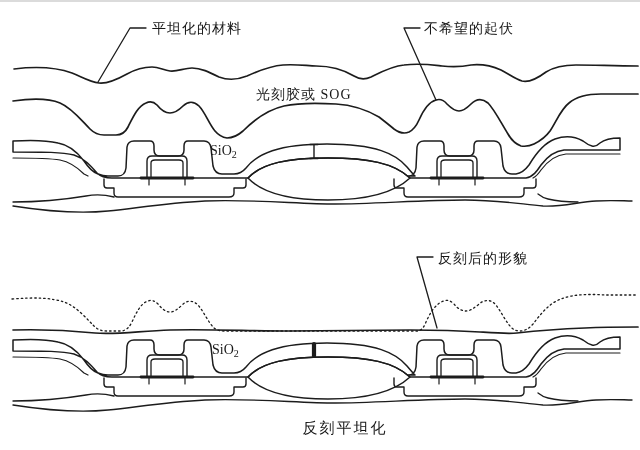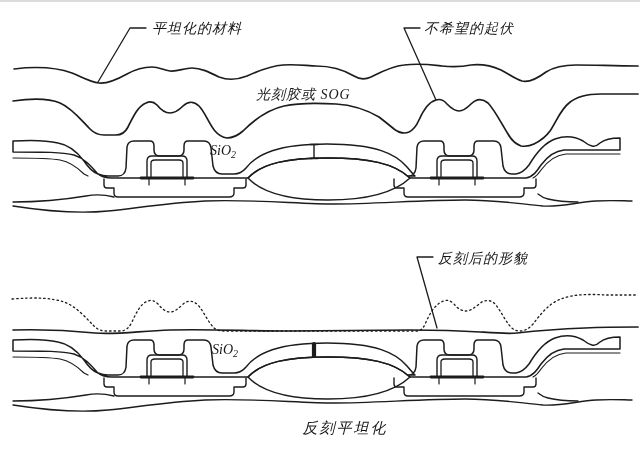--- a/index.html
+++ b/index.html
@@ -1,17 +1,17 @@
 <!DOCTYPE html>
 <html><head>
 <meta charset="utf-8">
 <style>
   html,body{margin:0;padding:0;background:#ffffff;}
   .page{position:relative;width:640px;height:450px;background:#ffffff;overflow:hidden;
-        font-family:"Liberation Serif","DejaVu Serif",serif;font-style:italic;}
+        font-family:"Liberation Serif","DejaVu Serif",serif;}
   svg{display:block}
   .ink{stroke:#1c1c1c;fill:none;stroke-linecap:round;stroke-linejoin:round;}
   text{fill:#171717;font-family:"Liberation Serif","DejaVu Serif",serif;}
   .cjk{font-size:14px;letter-spacing:1px;}
   .chem{font-size:14px;}
   .chem-sub{font-size:10px;}
   .caption{font-size:15px;letter-spacing:2px;}
 </style>
 </head>
 <body>

